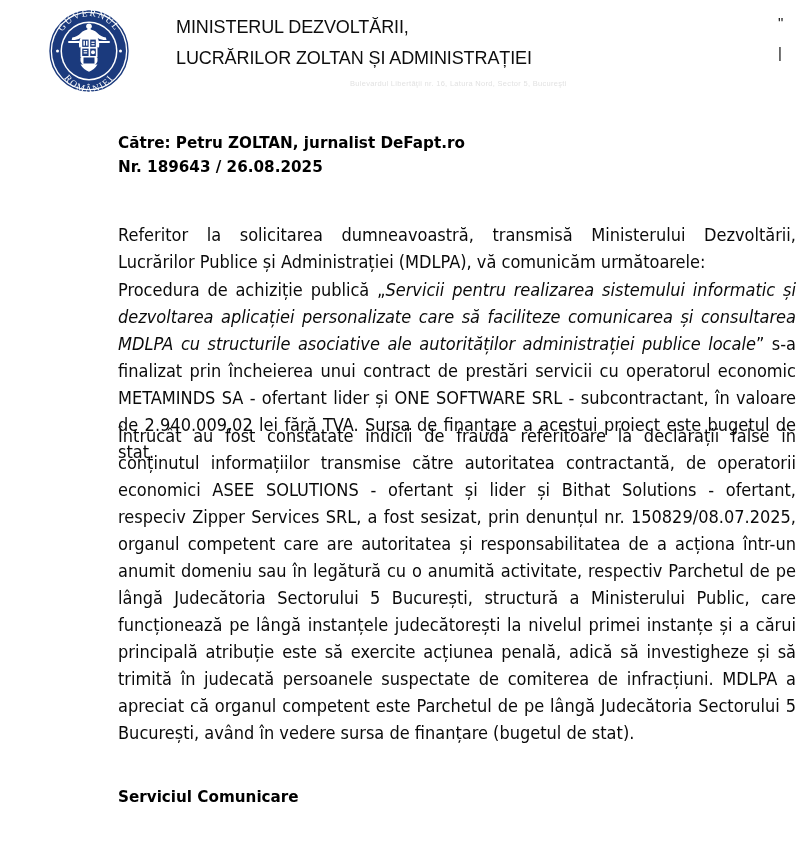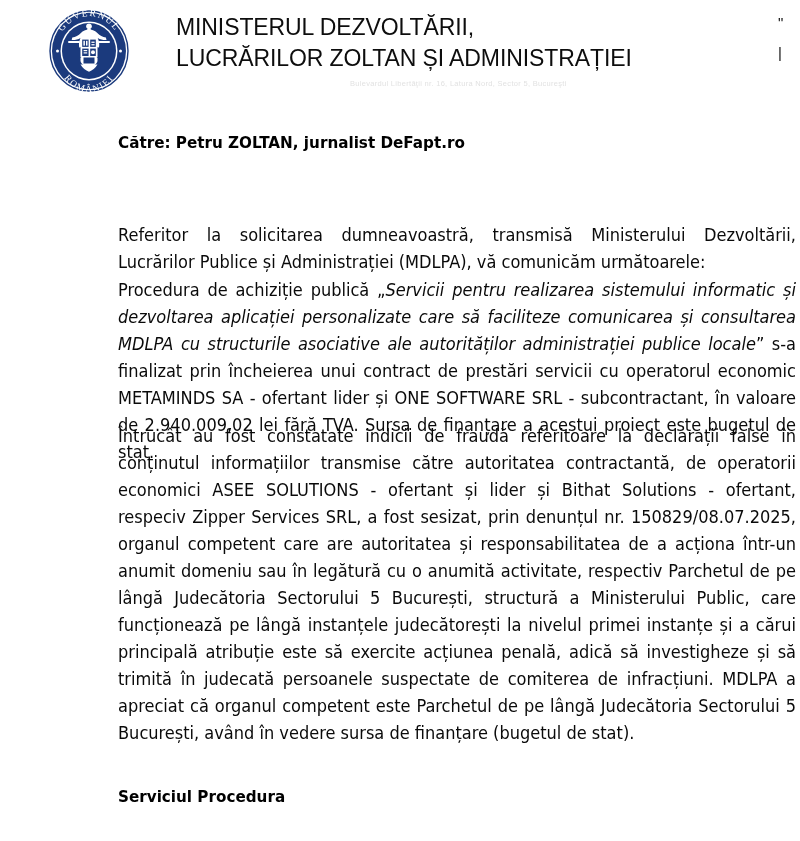--- a/index.html
+++ b/index.html
@@ -33,21 +33,21 @@
     height: 82px;
   }
   .seal svg { display: block; width: 94px; height: 82px; }
 
   .ministry-title {
     position: absolute;
     left: 176px;
     top: 12px;
     width: 600px;
     font-family: "Liberation Sans", sans-serif;
-    font-size: 23px;
+    font-size: 18px;
     line-height: 31px;
     letter-spacing: -0.1px;
     color: #0d0d0d;
     white-space: nowrap;
   }
   .ministry-title .ln { display: block; }
 
   .ministry-subtitle {
     position: absolute;
     left: 350px;
@@ -193,22 +193,23 @@
   <div class="corner-fragment">
     <span>"</span>
     <span>|</span>
   </div>
 </div>
 
 <div class="sheet">
 
   <div class="addressee">
     <span class="ln">Către: Petru ZOLTAN, jurnalist DeFapt.ro</span>
+    <span class="ln">Nr. 189643 / 26.08.2025</span>
   </div>
 
   <p class="para p1">Referitor la solicitarea dumneavoastră, transmisă Ministerului Dezvoltării, Lucrărilor Publice și Administrației (MDLPA), vă comunicăm următoarele:</p>
 
   <p class="para p2"><span>Procedura de achiziție publică „</span><em>Servicii pentru realizarea sistemului informatic și dezvoltarea aplicației personalizate care să faciliteze comunicarea și consultarea MDLPA cu structurile asociative ale autorităților administrației publice locale</em><span>” s-a finalizat prin încheierea unui contract de prestări servicii cu operatorul economic METAMINDS SA - ofertant lider și ONE SOFTWARE SRL - subcontractant, în valoare de 2.940.009,02 lei fără TVA. Sursa de finanțare a acestui proiect este bugetul de stat.</span></p>
 
   <p class="para p3">Întrucât au fost constatate indicii de fraudă referitoare la declarații false în conținutul informațiilor transmise către autoritatea contractantă, de operatorii economici ASEE SOLUTIONS - ofertant și lider și Bithat Solutions - ofertant, respeciv Zipper Services SRL, a fost sesizat, prin denunțul nr. 150829/08.07.2025, organul competent care are autoritatea și responsabilitatea de a acționa într-un anumit domeniu sau în legătură cu o anumită activitate, respectiv Parchetul de pe lângă Judecătoria Sectorului 5 București, structură a Ministerului Public, care funcționează pe lângă instanțele judecătorești la nivelul primei instanțe și a cărui principală atribuție este să exercite acțiunea penală, adică să investigheze și să trimită în judecată persoanele suspectate de comiterea de infracțiuni. MDLPA a apreciat că organul competent este Parchetul de pe lângă Judecătoria Sectorului 5 București, având în vedere sursa de finanțare (bugetul de stat).</p>
 
-  <div class="signature">Serviciul Procedura</div>
+  <div class="signature">Serviciul Comunicare</div>
 </div>
 
 </body></html>

